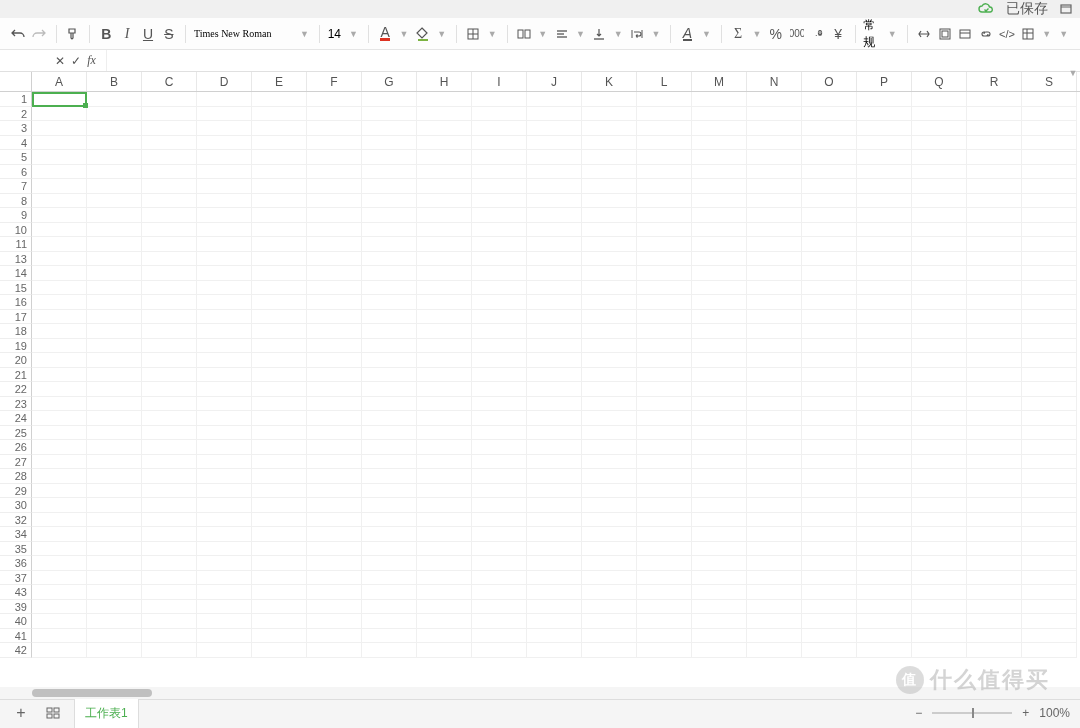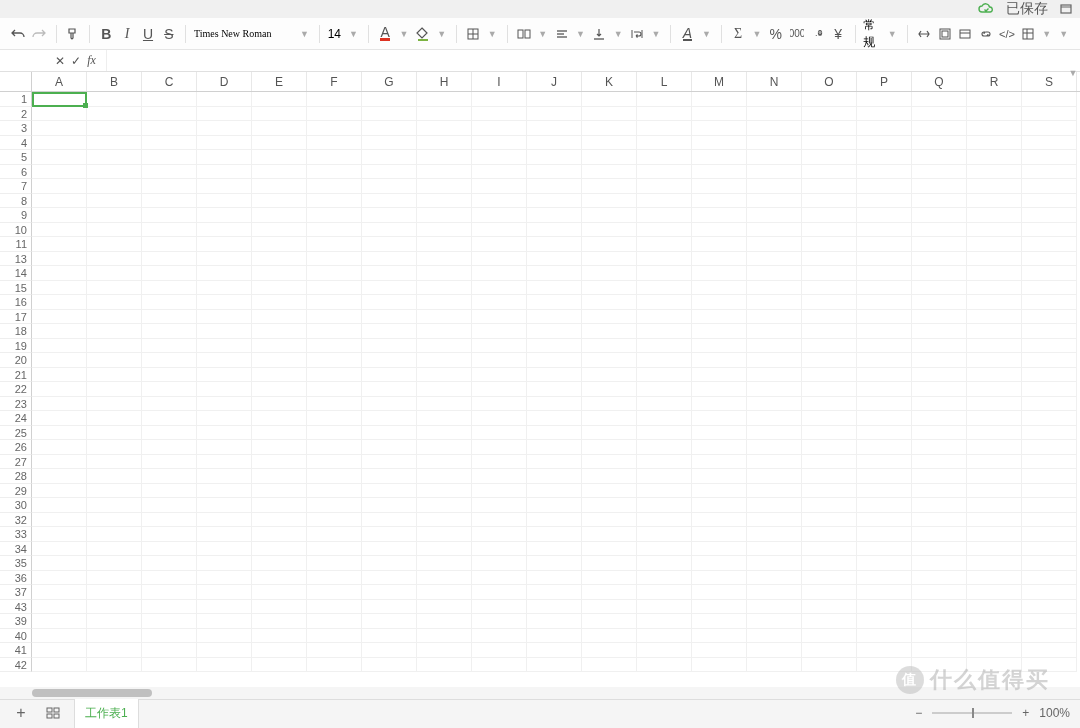--- a/index.html
+++ b/index.html
@@ -885,42 +885,20 @@
         <div class="cell"></div>
         <div class="cell"></div>
         <div class="cell"></div>
         <div class="cell"></div>
         <div class="cell"></div>
         <div class="cell"></div>
         <div class="cell"></div>
         <div class="cell"></div>
       </div>
       <div class="rw">
-        <div class="rh">33</div>
-        <div class="cell"></div>
-        <div class="cell"></div>
-        <div class="cell"></div>
-        <div class="cell"></div>
-        <div class="cell"></div>
-        <div class="cell"></div>
-        <div class="cell"></div>
-        <div class="cell"></div>
-        <div class="cell"></div>
-        <div class="cell"></div>
-        <div class="cell"></div>
-        <div class="cell"></div>
-        <div class="cell"></div>
-        <div class="cell"></div>
-        <div class="cell"></div>
-        <div class="cell"></div>
-        <div class="cell"></div>
-        <div class="cell"></div>
-        <div class="cell"></div>
-      </div>
-      <div class="rw">
         <div class="rh">34</div>
         <div class="cell"></div>
         <div class="cell"></div>
         <div class="cell"></div>
         <div class="cell"></div>
         <div class="cell"></div>
         <div class="cell"></div>
         <div class="cell"></div>
         <div class="cell"></div>
         <div class="cell"></div>

